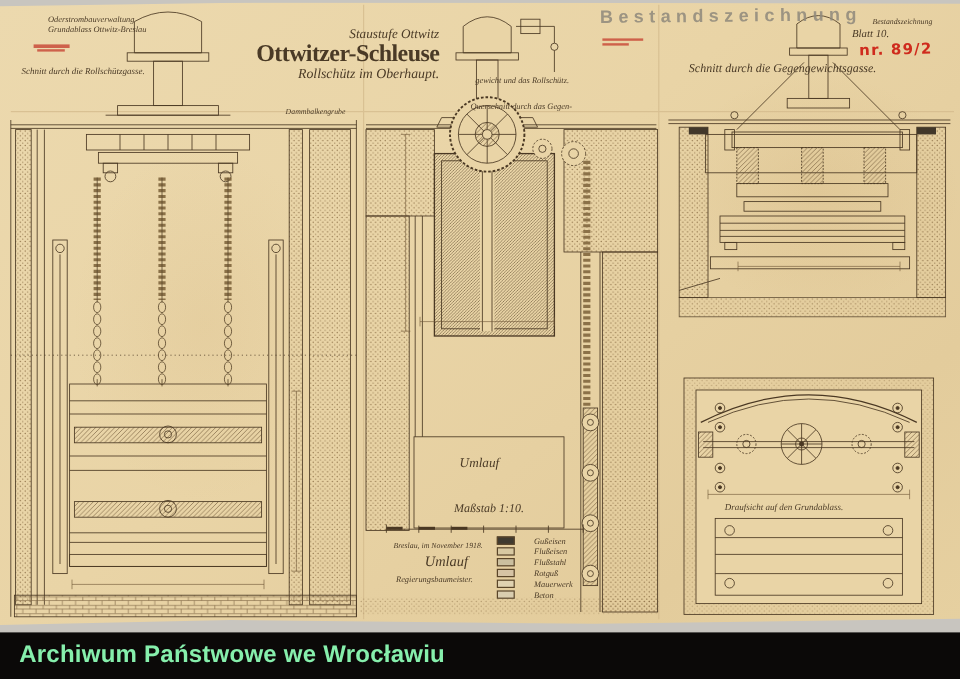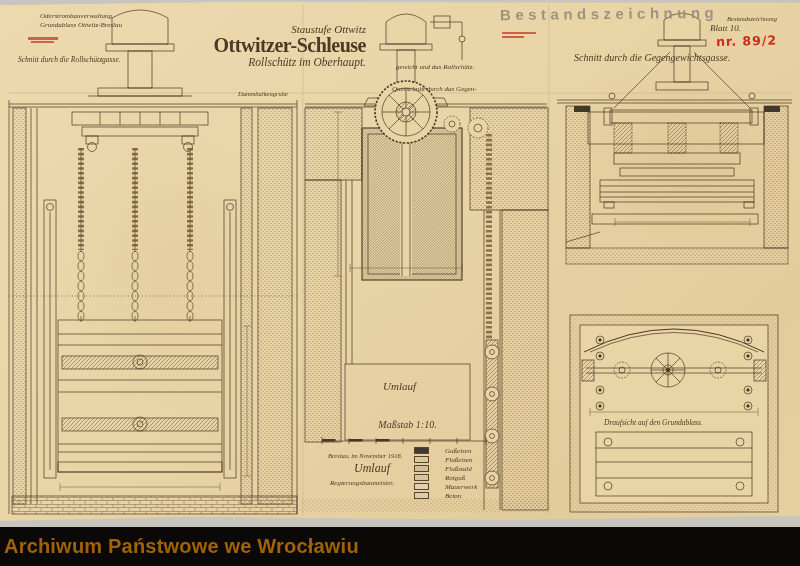--- a/index.html
+++ b/index.html
@@ -40,21 +40,21 @@
   #massstab{left:345px;top:419px;width:125px;font-size:10px;}
   #sigdate{left:328px;top:452px;font-size:6.5px;}
   #signame{left:354px;top:461px;font-size:12px;}
   #sigtitle{left:330px;top:479px;font-size:7px;text-align:center;}
   #cap-plan{left:604px;top:418px;font-size:7.5px;}
   #legend{position:absolute;left:414px;top:446px;}
   .lrow{display:flex;align-items:center;height:9px;gap:11px;}
   .lsw{width:13px;height:4.5px;border:.5px solid #5a4528;margin-right:5px;}
   .llb{font-size:7px;font-style:italic;color:#4a3a26;}
   #archbar{position:absolute;left:0;bottom:0;width:800px;height:39px;background:#0b0908;}
-  #archbar span{display:block;padding-left:4px;line-height:39px;color:#a16207;
+  #archbar span{display:block;padding-left:16px;line-height:39px;color:#86efac;
       font-family:"Liberation Sans",sans-serif;font-weight:700;font-size:20px;letter-spacing:.2px;}
   .redmark{position:absolute;background:#c4392b;opacity:.75;}
 </style>
 </head>
 <body>
 
 <div id="stage">
   <div id="paper"></div>
   <div id="stain1" class="stain"></div>
   <div id="stain2" class="stain"></div>

